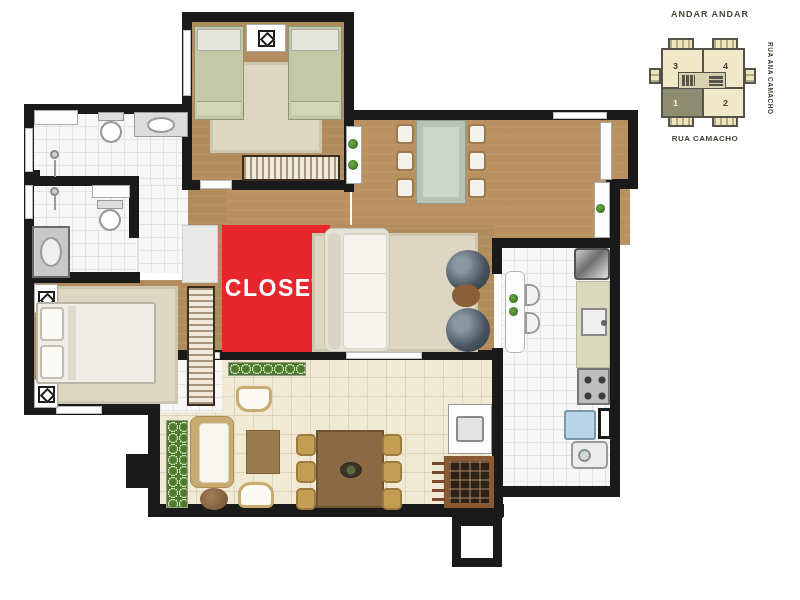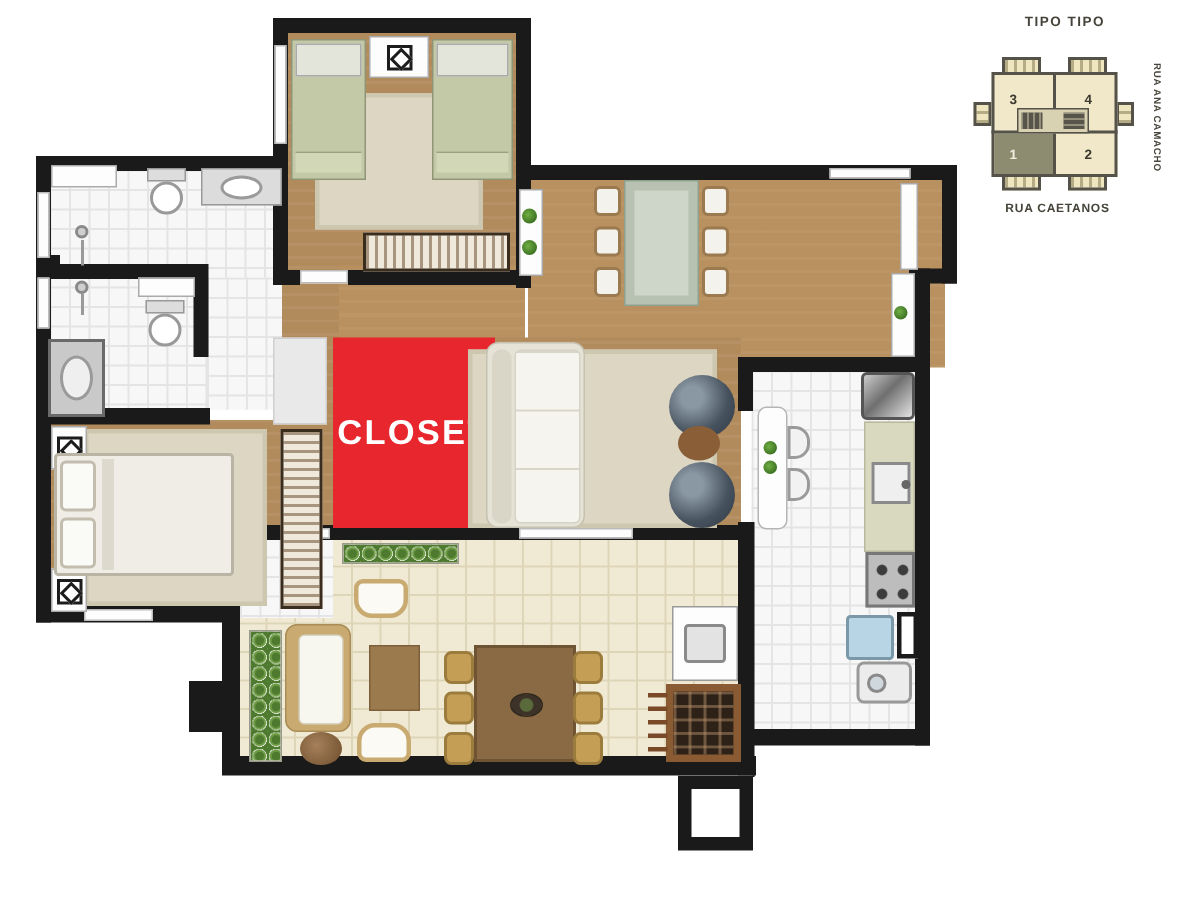--- a/index.html
+++ b/index.html
@@ -213,21 +213,21 @@
     <div class="a" style="left:7px;top:11px;width:28px;height:26px;background:#e3e3e3;border:2px solid #8a8a8a;border-radius:3px;"></div>
   </div>
   <div class="a" style="left:444px;top:456px;width:50px;height:52px;background:#2e2218;border:5px solid #8a5a32;background-image:linear-gradient(rgba(190,150,110,.45) 2px,transparent 2px),linear-gradient(90deg,rgba(190,150,110,.45) 2px,transparent 2px);background-size:10px 9px;"></div>
   <div class="a" style="left:432px;top:462px;width:13px;height:3px;background:#7a4a28;"></div>
   <div class="a" style="left:432px;top:471px;width:13px;height:3px;background:#7a4a28;"></div>
   <div class="a" style="left:432px;top:480px;width:13px;height:3px;background:#7a4a28;"></div>
   <div class="a" style="left:432px;top:489px;width:13px;height:3px;background:#7a4a28;"></div>
   <div class="a" style="left:432px;top:498px;width:13px;height:3px;background:#7a4a28;"></div>
 
   <div class="a" style="left:640px;top:4px;width:160px;height:150px;">
-    <div class="a insetTxt" style="left:10px;top:5px;width:120px;height:12px;font-size:9px;text-align:center;letter-spacing:1px;">TIPO TIPO</div>
+    <div class="a insetTxt" style="left:10px;top:5px;width:120px;height:12px;font-size:9px;text-align:center;letter-spacing:1px;">ANDAR ANDAR</div>
 
     <div class="a balc" style="left:28px;top:34px;width:26px;height:13px;"></div>
     <div class="a balc" style="left:72px;top:34px;width:26px;height:13px;"></div>
     <div class="a balc" style="left:28px;top:110px;width:26px;height:13px;"></div>
     <div class="a balc" style="left:72px;top:110px;width:26px;height:13px;"></div>
     <div class="a balcS" style="left:9px;top:64px;width:12px;height:16px;"></div>
     <div class="a balcS" style="left:104px;top:64px;width:12px;height:16px;"></div>
 
     <div class="a cream" style="left:21px;top:44px;width:84px;height:70px;"></div>
     <div class="a" style="left:23px;top:85px;width:40px;height:27px;background:#8e8c70;"></div>
@@ -237,16 +237,16 @@
       <div class="a" style="left:2px;top:2px;width:14px;height:11px;background:#57554a;background-image:linear-gradient(90deg,#cfc9ac 1px,transparent 1px);background-size:4px 100%;"></div>
       <div class="a" style="left:30px;top:2px;width:14px;height:11px;background:#57554a;background-image:linear-gradient(#cfc9ac 1px,transparent 1px);background-size:100% 4px;"></div>
     </div>
 
     <div class="a num" style="left:33px;top:57px;width:12px;height:11px;">3</div>
     <div class="a num" style="left:83px;top:57px;width:12px;height:11px;">4</div>
     <div class="a num" style="left:33px;top:94px;width:12px;height:11px;color:#f2efe2;">1</div>
     <div class="a num" style="left:83px;top:94px;width:12px;height:11px;">2</div>
 
     <div class="a insetTxt" style="left:120px;top:38px;width:14px;height:92px;font-size:6.5px;writing-mode:vertical-rl;letter-spacing:.5px;">RUA ANA CAMACHO</div>
-    <div class="a insetTxt" style="left:10px;top:130px;width:110px;height:12px;font-size:8px;text-align:center;letter-spacing:.5px;">RUA CAETANOS</div>
+    <div class="a insetTxt" style="left:10px;top:130px;width:110px;height:12px;font-size:8px;text-align:center;letter-spacing:.5px;">RUA CAMACHO</div>
   </div>
 
 </div>
 
 </body></html>

